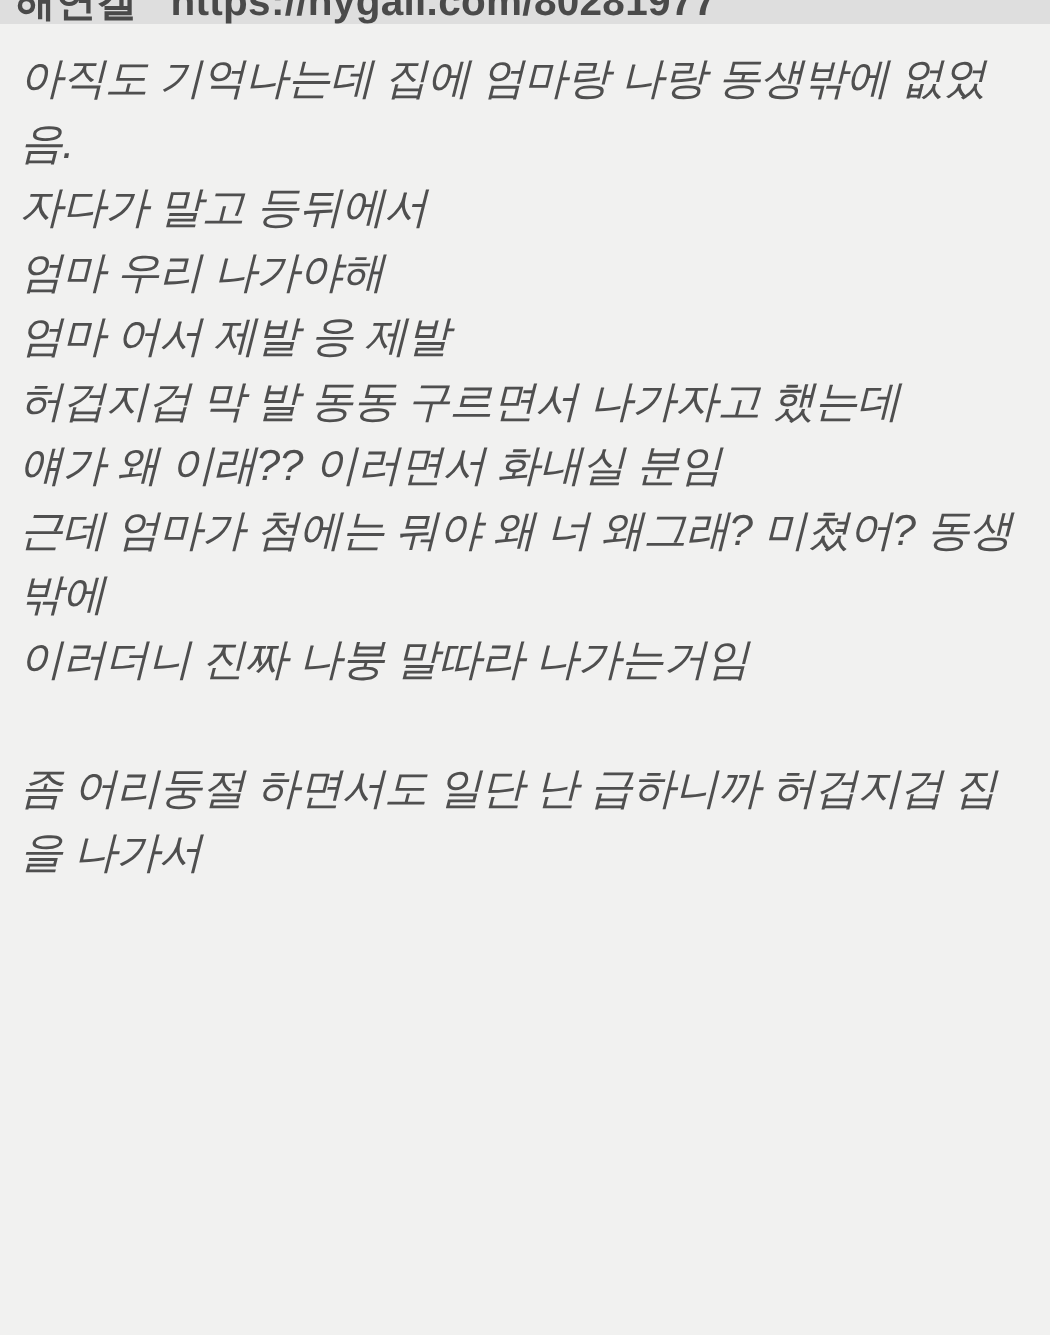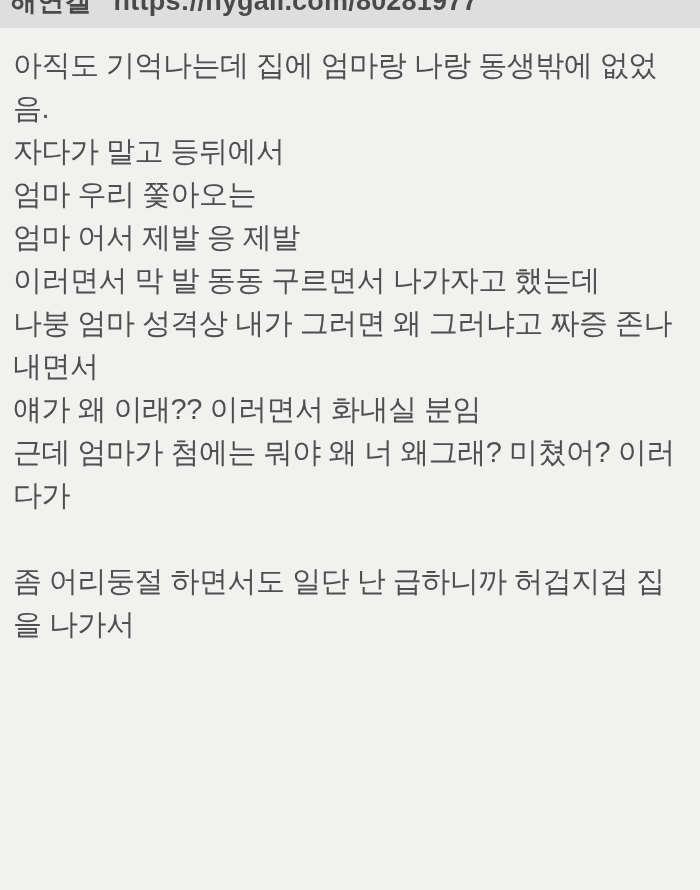--- a/index.html
+++ b/index.html
@@ -14,21 +14,21 @@
   }
   .page {
     width: 700px;
     height: 890px;
     background: var(--body-bg);
     overflow: hidden;
     position: relative;
   }
   .source-header {
     width: 700px;
-    height: 28px;
+    height: 16px;
     background: var(--header-bg);
     overflow: hidden;
     position: relative;
   }
   .source-header-line {
     position: absolute;
     top: -17px;
     left: 10px;
     white-space: nowrap;
     font-size: 27px;
@@ -47,40 +47,41 @@
   .post-body {
     padding: 16px 12px 0 13px;
   }
   .line {
     font-size: 29px;
     line-height: 43px;
     min-height: 43px;
     color: var(--text-color);
     letter-spacing: -0.5px;
     white-space: pre-wrap;
+    font-style: italic;
   }
 </style>
 </head>
 <body>
 
 <div class="page">
 
   <div class="source-header">
     <div class="source-header-line">
       <span class="source-label">해연갤</span><a class="source-url" href="#">https://hygall.com/80281977</a>
     </div>
   </div>
 
   <div class="post-body">
 
   <div class="line">아직도 기억나는데 집에 엄마랑 나랑 동생밖에 없었음.</div>
       <div class="line">자다가 말고 등뒤에서</div>
-      <div class="line">엄마 우리 쫓아오는</div>
+      <div class="line">엄마 우리 나가야해</div>
       <div class="line">엄마 어서 제발 응 제발</div>
-      <div class="line">이러면서 막 발 동동 구르면서 나가자고 했는데</div>
-      <div class="line">나붕 엄마 성격상 내가 그러면 왜 그러냐고 짜증 존나 내면서</div>
+      <div class="line">허겁지겁 막 발 동동 구르면서 나가자고 했는데</div>
       <div class="line">얘가 왜 이래?? 이러면서 화내실 분임</div>
-      <div class="line">근데 엄마가 첨에는 뭐야 왜 너 왜그래? 미쳤어? 이러다가</div>
+      <div class="line">근데 엄마가 첨에는 뭐야 왜 너 왜그래? 미쳤어? 동생밖에</div>
+      <div class="line">이러더니 진짜 나붕 말따라 나가는거임</div>
       <div class="line">&nbsp;</div>
       <div class="line">좀 어리둥절 하면서도 일단 난 급하니까 허겁지겁 집을 나가서</div>
     </div>
 
 </div>
 
 </body></html>

